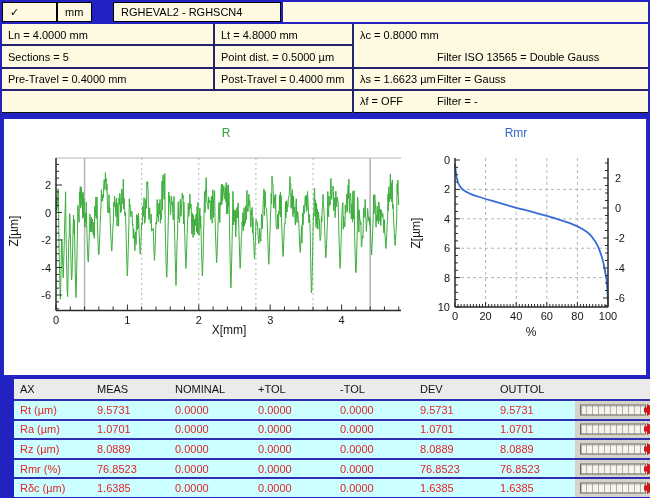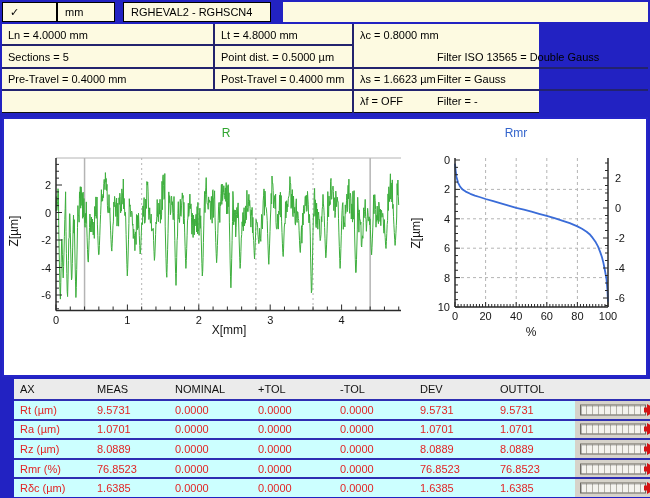--- a/index.html
+++ b/index.html
@@ -5,21 +5,21 @@
   html,body{margin:0;padding:0;background:#555;}
   .page{
     position:relative;width:650px;height:498px;background:#2222c2;
     font-family:"Liberation Sans",sans-serif;overflow:hidden;
   }
   
   .hcell{position:absolute;top:2px;height:20px;background:#fdfae1;border:1px solid #000;
     box-sizing:border-box;font-size:11px;color:#000;display:flex;align-items:center;padding-left:7px;}
   .hcell.fill{border:none;padding:0;}
   
-  .params{position:absolute;left:2px;top:24px;width:537px;height:89px;background:#fdfae1;border-bottom:1px solid #111;box-sizing:border-box;}
+  .params{position:absolute;left:2px;top:24px;width:646px;height:89px;background:#fdfae1;border-bottom:1px solid #111;box-sizing:border-box;}
   .params .txt{position:absolute;font-size:11px;color:#000;white-space:nowrap;line-height:14px;}
   .vline{position:absolute;width:2px;background:#23236e;}
   .hline{position:absolute;height:2px;background:#23236e;}
   
   .chart-panel{position:absolute;left:2px;top:117px;width:646px;height:260px;background:#fff;
     border:2px solid #2525c8;box-sizing:border-box;}
   
   .results{position:absolute;left:14px;top:379px;width:646px;height:118px;display:flex;flex-direction:column;background:#ccffff;}
   .rt-head{height:20px;display:grid;grid-template-columns:81px 78px 83px 82px 80px 80px 77px 1fr;
     background:#ebebeb;align-items:center;font-size:11px;color:#111;}
@@ -40,24 +40,24 @@
   svg text{font-family:"Liberation Sans",sans-serif;}
 </style>
 </head>
 <body>
 
 <div class="page">
 
   <div class="hcell" style="left:2px;width:55px;">
     <span>✓</span>
   </div>
-  <div class="hcell" style="left:57px;width:58px;align-items:center;">
+  <div class="hcell" style="left:57px;width:35px;align-items:center;">
     <span>mm</span>
   </div>
-  <div class="hcell" style="left:123px;width:148px;">
+  <div class="hcell" style="left:113px;width:168px;">
     <span>RGHEVAL2  -  RGHSCN4</span>
   </div>
   <div class="hcell fill" style="left:283px;width:365px;"></div>
 
   <div class="params">
     <div class="vline" style="left:211px;top:0;height:65px;"></div>
     <div class="vline" style="left:350px;top:0;height:89px;"></div>
     <div class="hline" style="left:0;top:20px;width:350px;"></div>
     <div class="hline" style="left:0;top:43px;width:646px;"></div>
     <div class="hline" style="left:0;top:65px;width:646px;"></div>

